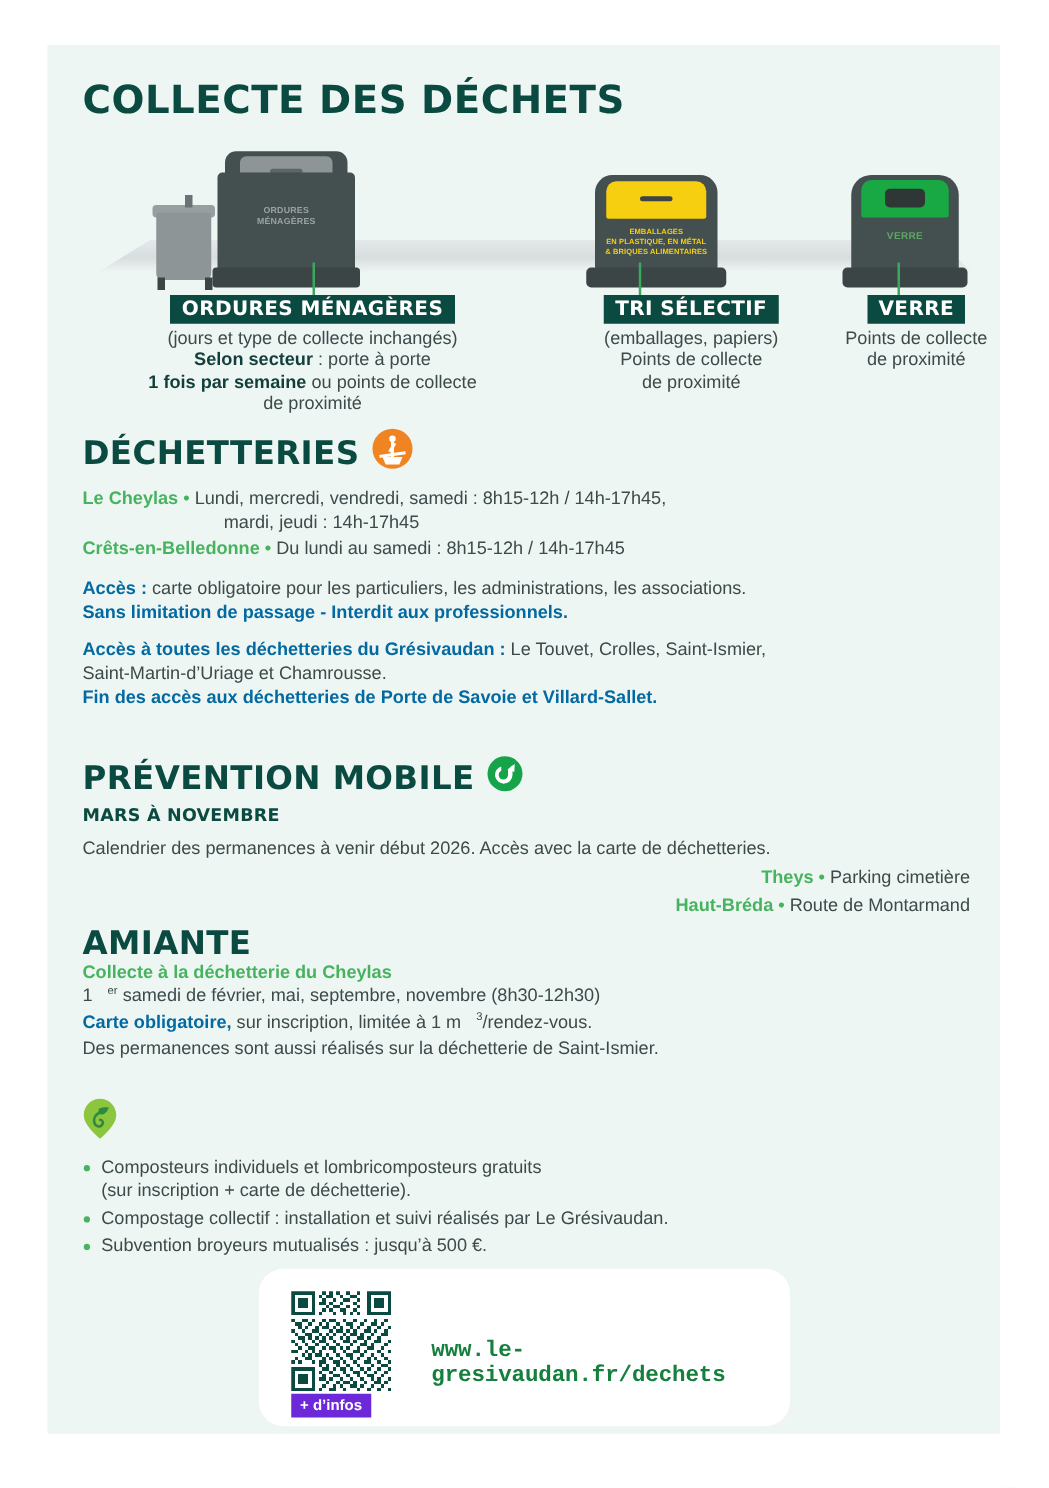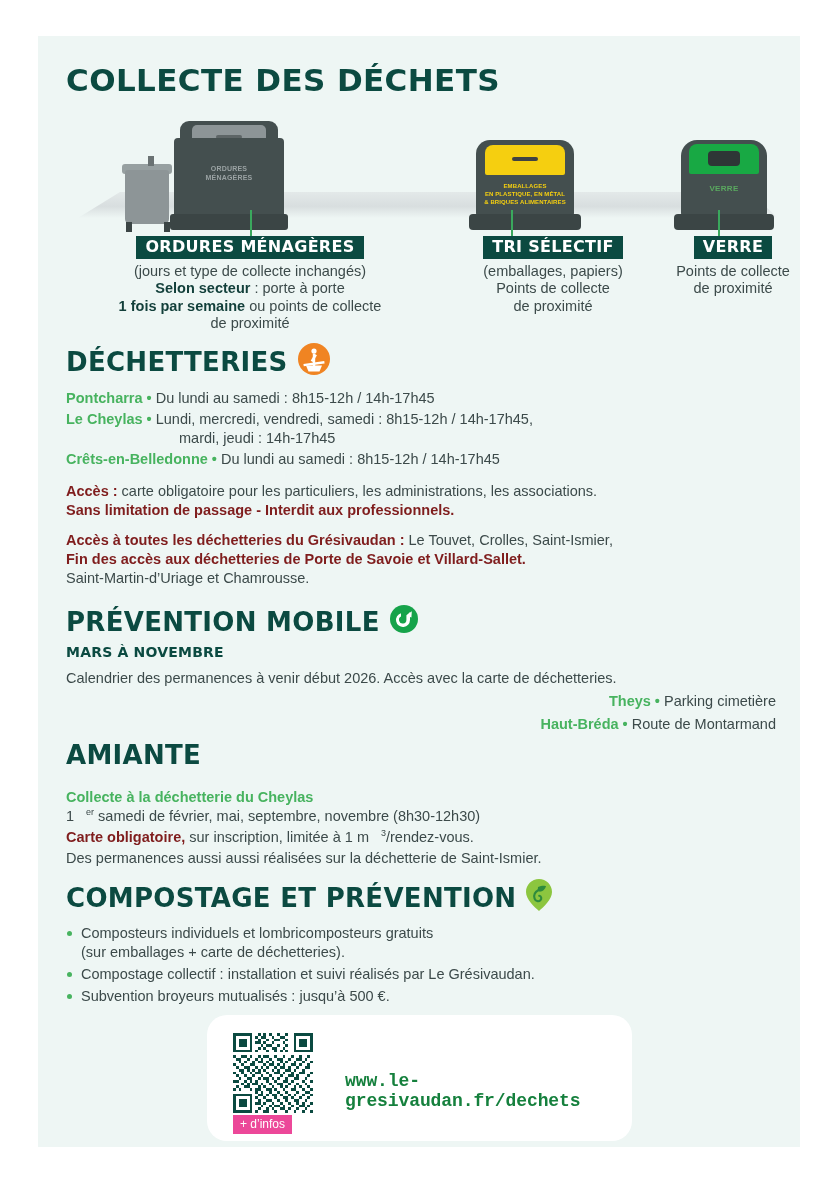--- a/index.html
+++ b/index.html
@@ -84,55 +84,55 @@
             font-family:"DejaVu Sans",sans-serif;margin-bottom:4px;}
   .cap b{color:#123f3a;font-weight:bold;text-align:right;}
   .cap-om{left:22px;width:380px;}
   .cap-tri{left:370px;width:290px;}
   .cap-verre{left:580px;width:230px;}
 
   
   .sec-title{color:#0b4a41;font-weight:bold;font-size:26px;letter-spacing:.3px;
              font-family:"DejaVu Sans",sans-serif;display:flex;align-items:center;gap:9px;}
   .body-txt{color:#3c4a4a;font-size:14.5px;line-height:19px;}
-  .body-txt b{color:#7f1d1d;}
+  .body-txt b{color:#0369a1;}
   .green{color:#47b35f;font-weight:bold;}
   .sep{color:#47b35f;font-weight:bold;}
 
   .s-dech{position:absolute;left:66px;top:342px;width:710px;}
   .dech-list{margin-top:7px;}
   .dech-list .row{margin-bottom:2px;}
   .dech-list .indent{padding-left:113px;}
   .acc1{margin-top:13px;}
   .acc2{margin-top:11px;}
 
   .s-mob{position:absolute;left:66px;top:604px;width:710px;}
   .sub-head{color:#0b4a41;font-weight:bold;font-size:14px;letter-spacing:.2px;
             font-family:"DejaVu Sans",sans-serif;margin-top:4px;}
   .s-mob .p{margin-top:9px;}
   .s-mob .row{margin-top:4px;text-align:right;}
 
   .s-ami{position:absolute;left:66px;top:740px;width:710px;}
-  .s-ami .gsub{color:#47b35f;font-weight:bold;font-size:14.5px;margin-top:19px;}
+  .s-ami .gsub{color:#47b35f;font-weight:bold;font-size:14.5px;margin-top:0;}
   .s-ami .row{margin-top:2px;}
   sup{font-size:.62em;vertical-align:super;line-height:0;margin-left:12px;}
 
   .s-comp{position:absolute;left:66px;top:878px;width:710px;}
   .bullets{margin-top:6px;}
   .bul{position:relative;padding-left:15px;margin-bottom:3px;}
   .bul:before{content:"";position:absolute;left:1px;top:7px;width:5px;height:5px;
               border-radius:50%;background:#47b35f;}
 
   
   .footer{position:absolute;left:207px;top:1015px;width:425px;height:126px;
           background:#ffffff;border-radius:20px;}
   .qr-wrap{position:absolute;left:26px;top:18px;width:80px;}
   .qr{width:80px;height:80px;display:block;}
-  .qr-badge{margin-top:2px;display:inline-block;background:#ec4899;color:#fff;
-            font-size:12px;font-weight:normal;padding:2px 7px 3px;}
+  .qr-badge{margin-top:2px;display:inline-block;background:#6d28d9;color:#fff;
+            font-size:12px;font-weight:bold;padding:2px 7px 3px;}
   .url{position:absolute;left:138px;top:56px;color:#15803d;font-weight:bold;font-size:18px;
        font-family:Liberation Mono, monospace;letter-spacing:-.1px;}
 </style>
 </head>
 <body>
 
 <div class="page">
   <div class="panel"></div>
 
   <div class="main-title">COLLECTE DES DÉCHETS</div>
@@ -213,40 +213,37 @@
             <rect x="15.8" y="11.5" width="2.4" height="13" fill="#fff"></rect>
             <rect x="6.5" y="20.5" width="21" height="2.4" fill="#fff" transform="rotate(-8 17 21.7)"></rect>
             <path d="M9 23.5 L25 23.5 L22.5 29.5 L11.5 29.5 Z" fill="#fff"></path>
             <rect x="15.5" y="12" width="2.6" height="8" fill="#fff" transform="rotate(30 16.8 16)"></rect>
           </svg>
       </span>
     </div>
 
     <div class="body-txt dech-list">
       <div class="row">
-        <span class="green">Pontcharra</span><span class="sep"> • </span><span>Du lundi au samedi : 8h15-12h / 14h-17h45</span>
-      </div>
-      <div class="row">
         <span class="green">Le Cheylas</span><span class="sep"> • </span><span>Lundi, mercredi, vendredi, samedi : 8h15-12h / 14h-17h45,</span>
         <div class="indent">mardi, jeudi : 14h-17h45</div>
       </div>
       <div class="row">
         <span class="green">Crêts-en-Belledonne</span><span class="sep"> • </span><span>Du lundi au samedi : 8h15-12h / 14h-17h45</span>
       </div>
     </div>
 
     <div class="body-txt acc1">
       <div><b>Accès :</b><span> carte obligatoire pour les particuliers, les administrations, les associations.</span></div>
       <div><b>Sans limitation de passage - Interdit aux professionnels.</b></div>
     </div>
 
     <div class="body-txt acc2">
       <div><b>Accès à toutes les déchetteries du Grésivaudan :</b><span> Le Touvet, Crolles, Saint-Ismier,</span></div>
+      <div>Saint-Martin-d’Uriage et Chamrousse.</div>
       <div><b>Fin des accès aux déchetteries de Porte de Savoie et Villard-Sallet.</b></div>
-      <div>Saint-Martin-d’Uriage et Chamrousse.</div>
     </div>
   </div>
 
   <div class="s-mob">
     <div class="sec-title">
       <span>PRÉVENTION MOBILE</span>
       <span>
         <svg width="30" height="30" viewBox="0 0 30 30">
             <circle cx="15" cy="15" r="14" fill="#16a34a"></circle>
             <path d="M21 8 L21 16 A7 7 0 1 1 12 9.2 L12 12.6 A3.7 3.7 0 1 0 17.4 16 L17.4 12.2 Z" fill="#fff"></path>
@@ -268,38 +265,37 @@
     <div class="sec-title">
       <span>AMIANTE</span>
     </div>
     <div class="gsub">Collecte à la déchetterie du Cheylas</div>
     <div class="body-txt row">
       <span>1</span><sup>er</sup><span> samedi de février, mai, septembre, novembre (8h30-12h30)</span>
     </div>
     <div class="body-txt row">
       <b>Carte obligatoire,</b><span> sur inscription, limitée à 1 m</span><sup>3</sup><span>/rendez-vous.</span>
     </div>
-    <div class="body-txt row">Des permanences aussi aussi réalisées sur la déchetterie de Saint-Ismier.</div>
+    <div class="body-txt row">Des permanences sont aussi réalisés sur la déchetterie de Saint-Ismier.</div>
   </div>
 
   <div class="s-comp">
     <div class="sec-title">
-      <span>COMPOSTAGE ET PRÉVENTION</span>
       <span>
         <svg width="28" height="34" viewBox="0 0 28 34">
             <path d="M14 1 C21.2 1 27 6.8 27 14 C27 21.5 18.5 29 14 33 C9.5 29 1 21.5 1 14 C1 6.8 6.8 1 14 1 Z" fill="#8cc63f"></path>
             <path d="M13 9 C17 7 21 8 21 8 C21 8 20 12.5 16 13.5 C13.4 14.1 12.4 12.6 13 9 Z" fill="#2e8b3d"></path>
             <path d="M13.6 12 C10 14 8.5 17.5 9.6 20.6 C10.5 23.2 13.6 24 15.4 22.2 C17 20.6 16.3 18 14.2 17.8" fill="none" stroke="#2e8b3d" stroke-width="2.1" stroke-linecap="round"></path>
           </svg>
       </span>
     </div>
     <div class="body-txt bullets">
       <div class="bul">
         <span>Composteurs individuels et lombricomposteurs gratuits</span><br>
-        <span>(sur emballages + carte de déchetteries).</span>
+        <span>(sur inscription + carte de déchetterie).</span>
       </div>
       <div class="bul">Compostage collectif : installation et suivi réalisés par Le Grésivaudan.</div>
       <div class="bul">Subvention broyeurs mutualisés : jusqu’à 500 €.</div>
     </div>
   </div>
 
   <div class="footer">
     <div class="qr-wrap">
       <svg class="qr" viewBox="0 0 29 29" shape-rendering="crispEdges">
         <rect width="29" height="29" fill="#fff"></rect>

